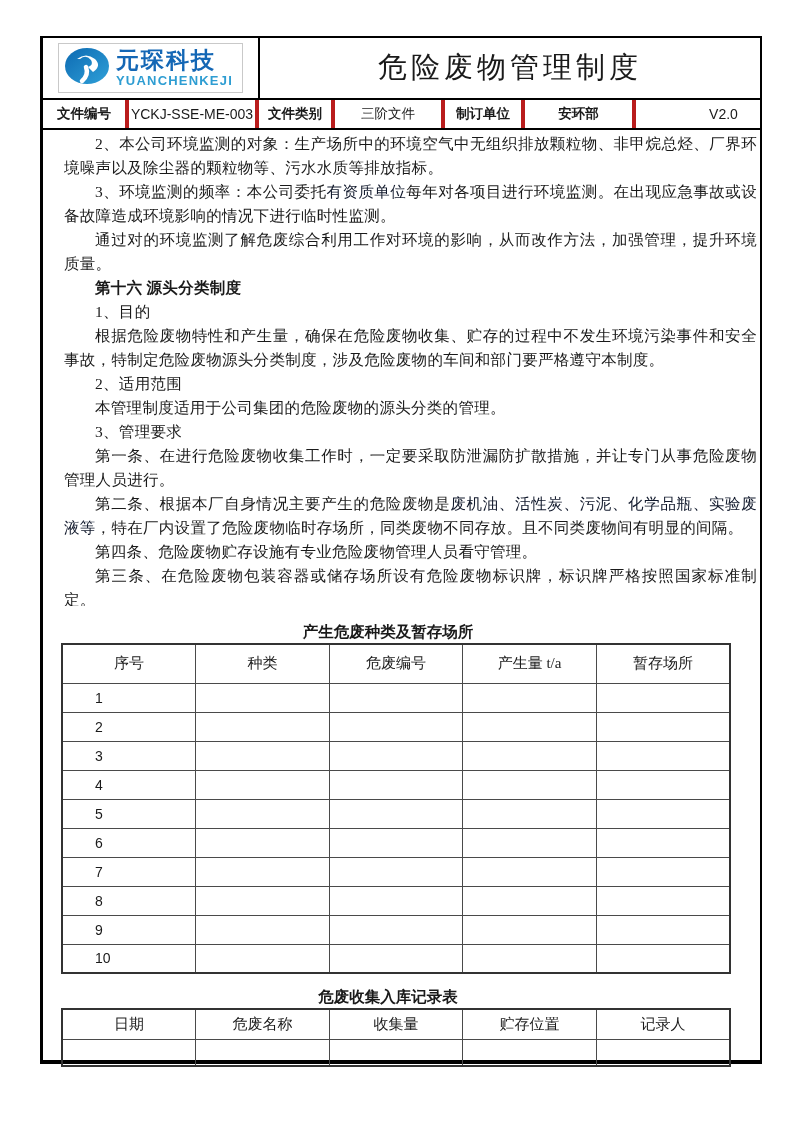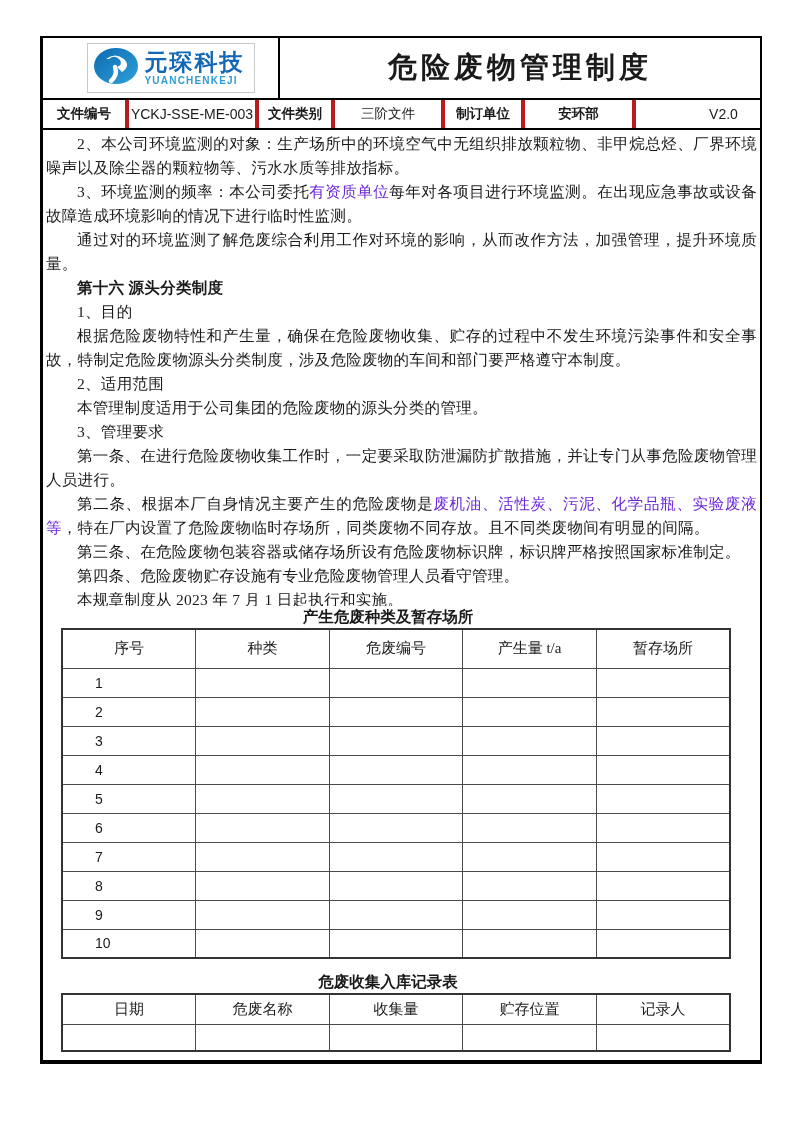--- a/index.html
+++ b/index.html
@@ -1,43 +1,43 @@
 <!DOCTYPE html>
 <html><head>
 <meta charset="utf-8">
 <style>
   * { margin:0; padding:0; box-sizing:border-box; }
   html,body { width:800px; height:1132px; background:#ffffff; font-family:"Liberation Serif", serif; color:#1a1a1a; }
   .page-frame { position:absolute; left:40px; top:36px; width:722px; height:1028px; border:2px solid #000; border-left-width:3px; border-bottom-width:4px; background:#fff; }
 
   
   .hdr-top { display:flex; height:62px; border-bottom:2px solid #000; }
-  .logo-cell { width:217px; border-right:2px solid #000; display:flex; align-items:center; justify-content:center;margin-left:20px; }
+  .logo-cell { width:217px; border-right:2px solid #000; display:flex; align-items:center; justify-content:center; }
   .logo-box { display:flex; align-items:center; gap:6px; border:1px solid #c9c9c9; padding:3px 9px 3px 5px; }
   .brand-cn { font-size:23px; font-weight:bold; color:#1467b5; letter-spacing:2px; font-family:"Liberation Sans", sans-serif; line-height:1; }
-  .brand-en { font-size:10px; font-weight:bold; color:#2e9dd2; letter-spacing:1.2px; font-family:"Liberation Sans", sans-serif; line-height:1; margin-top:2px; }
-  .title-cell { flex:1; display:flex; align-items:center; justify-content:center; font-size:29px; font-weight:bold; letter-spacing:4px; }
+  .brand-en { font-size:13px; font-weight:bold; color:#2e9dd2; letter-spacing:1.2px; font-family:"Liberation Sans", sans-serif; line-height:1; margin-top:2px; }
+  .title-cell { flex:1; display:flex; align-items:center; justify-content:center; font-size:29px; font-weight:normal; letter-spacing:4px; }
 
   .hdr-meta { display:flex; height:30px; border-bottom:2px solid #000; font-size:13.5px; }
   .hdr-meta > div { border-right:4px solid #b91c1c; display:flex; align-items:center; justify-content:center; overflow:hidden; white-space:nowrap; }
   .hdr-meta > div:last-child { border-right:none;text-align:center; }
   .m-lab { font-weight:bold; }
   .m1 { width:86px; } .m2 { width:130px; font-family:"Liberation Sans", sans-serif; font-size:14px; }
   .m3 { width:76px; } .m4 { width:110px; }
   .m5 { width:80px; } .m6 { width:111px; font-weight:bold; }
   .m7 { width:51px;margin-top:32px; } .m8 { flex:1; font-family:"Liberation Sans", sans-serif; font-size:14px; }
 
   
   .doc-body { padding:2px 3px 0 3px; height:476px; overflow:hidden; font-size:15.5px; line-height:24px; }
-  .para { text-align:justify; text-justify:inter-character; text-indent:2em; letter-spacing:0.3px; }
+  .para { text-align:justify; text-justify:inter-character; text-indent:2em; letter-spacing:0.3px;margin-left:18px; }
   .para.bold { font-weight:bold; }
-  .blue { color:#6d28d9; }
+  .blue { color:#0f172a; }
 
   
-  .table-title { text-align:center; font-weight:bold; font-size:15.5px; height:22px; line-height:22px; width:670px; margin-left:10px; }
+  .table-title { text-align:center; font-weight:bold; font-size:15.5px; height:22px; line-height:22px; width:670px; margin-left:10px;margin-top:15px; }
   .app-table { width:670px; margin-left:18px; border-collapse:collapse; table-layout:fixed; border:2px solid #333; }
   .app-table th, .app-table td { border:1px solid #4a4a4a; font-weight:normal; font-size:15px; text-align:center; vertical-align:middle; }
   #table-1 th { height:39px; }
   #table-1 td { height:29px; }
   #table-2 { margin-top:0; }
   #table-2 th { height:30px; }
   #table-2 td { height:27px; }
   td.idx { text-align:left; padding-left:32px; font-family:"Liberation Sans", sans-serif; font-size:14px; }
   .title-2 { margin-top:12px; }
 </style>
@@ -87,22 +87,22 @@
       <div class="para"><span>3、环境监测的频率：本公司委托</span><span class="blue">有资质单位</span><span>每年对各项目进行环境监测。在出现应急事故或设备故障造成环境影响的情况下进行临时性监测。</span></div>
       <div class="para"><span>通过对的环境监测了解危废综合利用工作对环境的影响，从而改作方法，加强管理，提升环境质量。</span></div>
       <div class="para bold"><span>第十六 源头分类制度</span></div>
       <div class="para"><span>1、目的</span></div>
       <div class="para"><span>根据危险废物特性和产生量，确保在危险废物收集、贮存的过程中不发生环境污染事件和安全事故，特制定危险废物源头分类制度，涉及危险废物的车间和部门要严格遵守本制度。</span></div>
       <div class="para"><span>2、适用范围</span></div>
       <div class="para"><span>本管理制度适用于公司集团的危险废物的源头分类的管理。</span></div>
       <div class="para"><span>3、管理要求</span></div>
       <div class="para"><span>第一条、在进行危险废物收集工作时，一定要采取防泄漏防扩散措施，并让专门从事危险废物管理人员进行。</span></div>
       <div class="para"><span>第二条、根据本厂自身情况主要产生的危险废物是</span><span class="blue">废机油、活性炭、污泥、化学品瓶、实验废液等</span><span>，特在厂内设置了危险废物临时存场所，同类废物不同存放。且不同类废物间有明显的间隔。</span></div>
+      <div class="para"><span>第四条、危险废物贮存设施有专业危险废物管理人员看守管理。</span></div>
       <div class="para"><span>第三条、在危险废物包装容器或储存场所设有危险废物标识牌，标识牌严格按照国家标准制定。</span></div>
-      <div class="para"><span>第四条、危险废物贮存设施有专业危险废物管理人员看守管理。</span></div>
       <div class="para"><span>本规章制度从 2023 年 7 月 1 日起执行和实施。</span></div>
     </div>
 
   <div class="table-title">产生危废种类及暂存场所</div>
   <table class="app-table" id="table-1">
       <thead>
         <tr>
           <th>序号</th>
           <th>种类</th>
           <th>危废编号</th>

